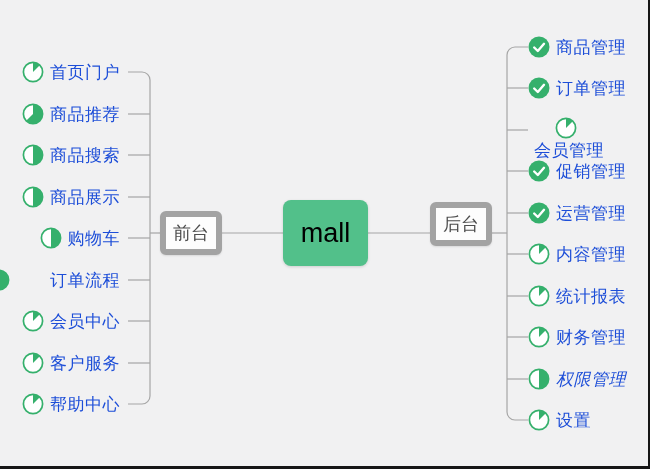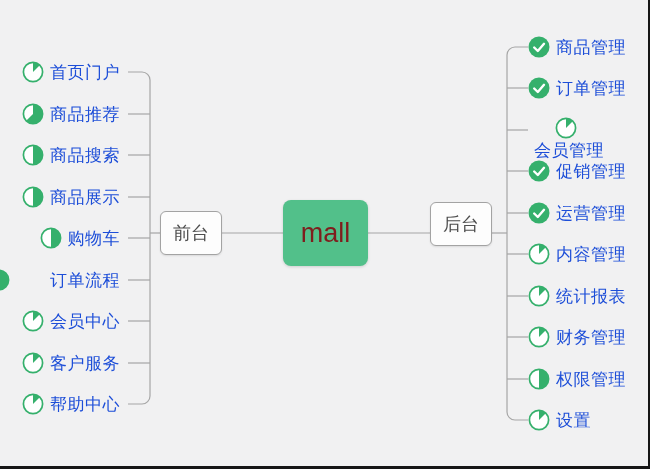--- a/index.html
+++ b/index.html
@@ -19,35 +19,35 @@
   }
   svg.connectors{
     position:absolute;left:0;top:0;
     pointer-events:none;
   }
   .node-box{
     position:absolute;
     box-sizing:border-box;
     display:flex;align-items:center;justify-content:center;
     background:#fdfdfd;
-    border:1px solid #a3a3a3;
+    border:6px solid #a3a3a3;
     border-radius:6px;
     box-shadow:0 1px 2px rgba(0,0,0,0.10);
     font-size:18px;color:#4d4d4d;
     cursor:default;
   }
   .node-box.front{left:160px;top:211px;width:62px;height:44px;}
   .node-box.back{left:430px;top:202px;width:62px;height:44px;}
   .root-box{
     position:absolute;
     left:283px;top:200px;width:85px;height:66px;
     box-sizing:border-box;
     display:flex;align-items:center;justify-content:center;
     border-radius:8px;
-    color:#7f1d1d;font-size:27px;
+    color:#000000;font-size:27px;
     box-shadow:0 1px 3px rgba(0,0,0,0.15);
     cursor:default;
   }
   .item-row{
     position:absolute;
     height:26px;
     display:flex;align-items:center;
     white-space:nowrap;
     cursor:default;
   }
@@ -254,21 +254,21 @@
       </div>
       <div class="item-row" style="top: 324px; left: 528px; align-items: center;">
         <span class="p-icon">
           <svg width="22" height="22" viewBox="0 0 22 22">
             <circle cx="11" cy="11" r="9.6" fill="#ffffff" stroke="#35b06c" stroke-width="1.7"></circle>
             <path d="M11 11 L11 1.4000000000000004 A 9.6 9.6 0 0 1 17.79 4.21 Z" fill="#35b06c"></path>
           </svg>
         </span>
         <span class="p-label">财务管理</span>
       </div>
-      <div class="item-row" style="top: 366px; left: 528px;">
+      <div class="item-row" style="top: 366px; left: 528px; font-style: italic;">
         <span class="p-icon">
           <svg width="22" height="22" viewBox="0 0 22 22">
             <circle cx="11" cy="11" r="9.6" fill="#ffffff" stroke="#35b06c" stroke-width="1.7"></circle>
             <path d="M11 11 L11 1.4000000000000004 A 9.6 9.6 0 0 1 11.00 20.60 Z" fill="#35b06c"></path>
           </svg>
         </span>
         <span class="p-label">权限管理</span>
       </div>
       <div class="item-row" style="top: 407px; left: 528px;">
         <span class="p-icon">

